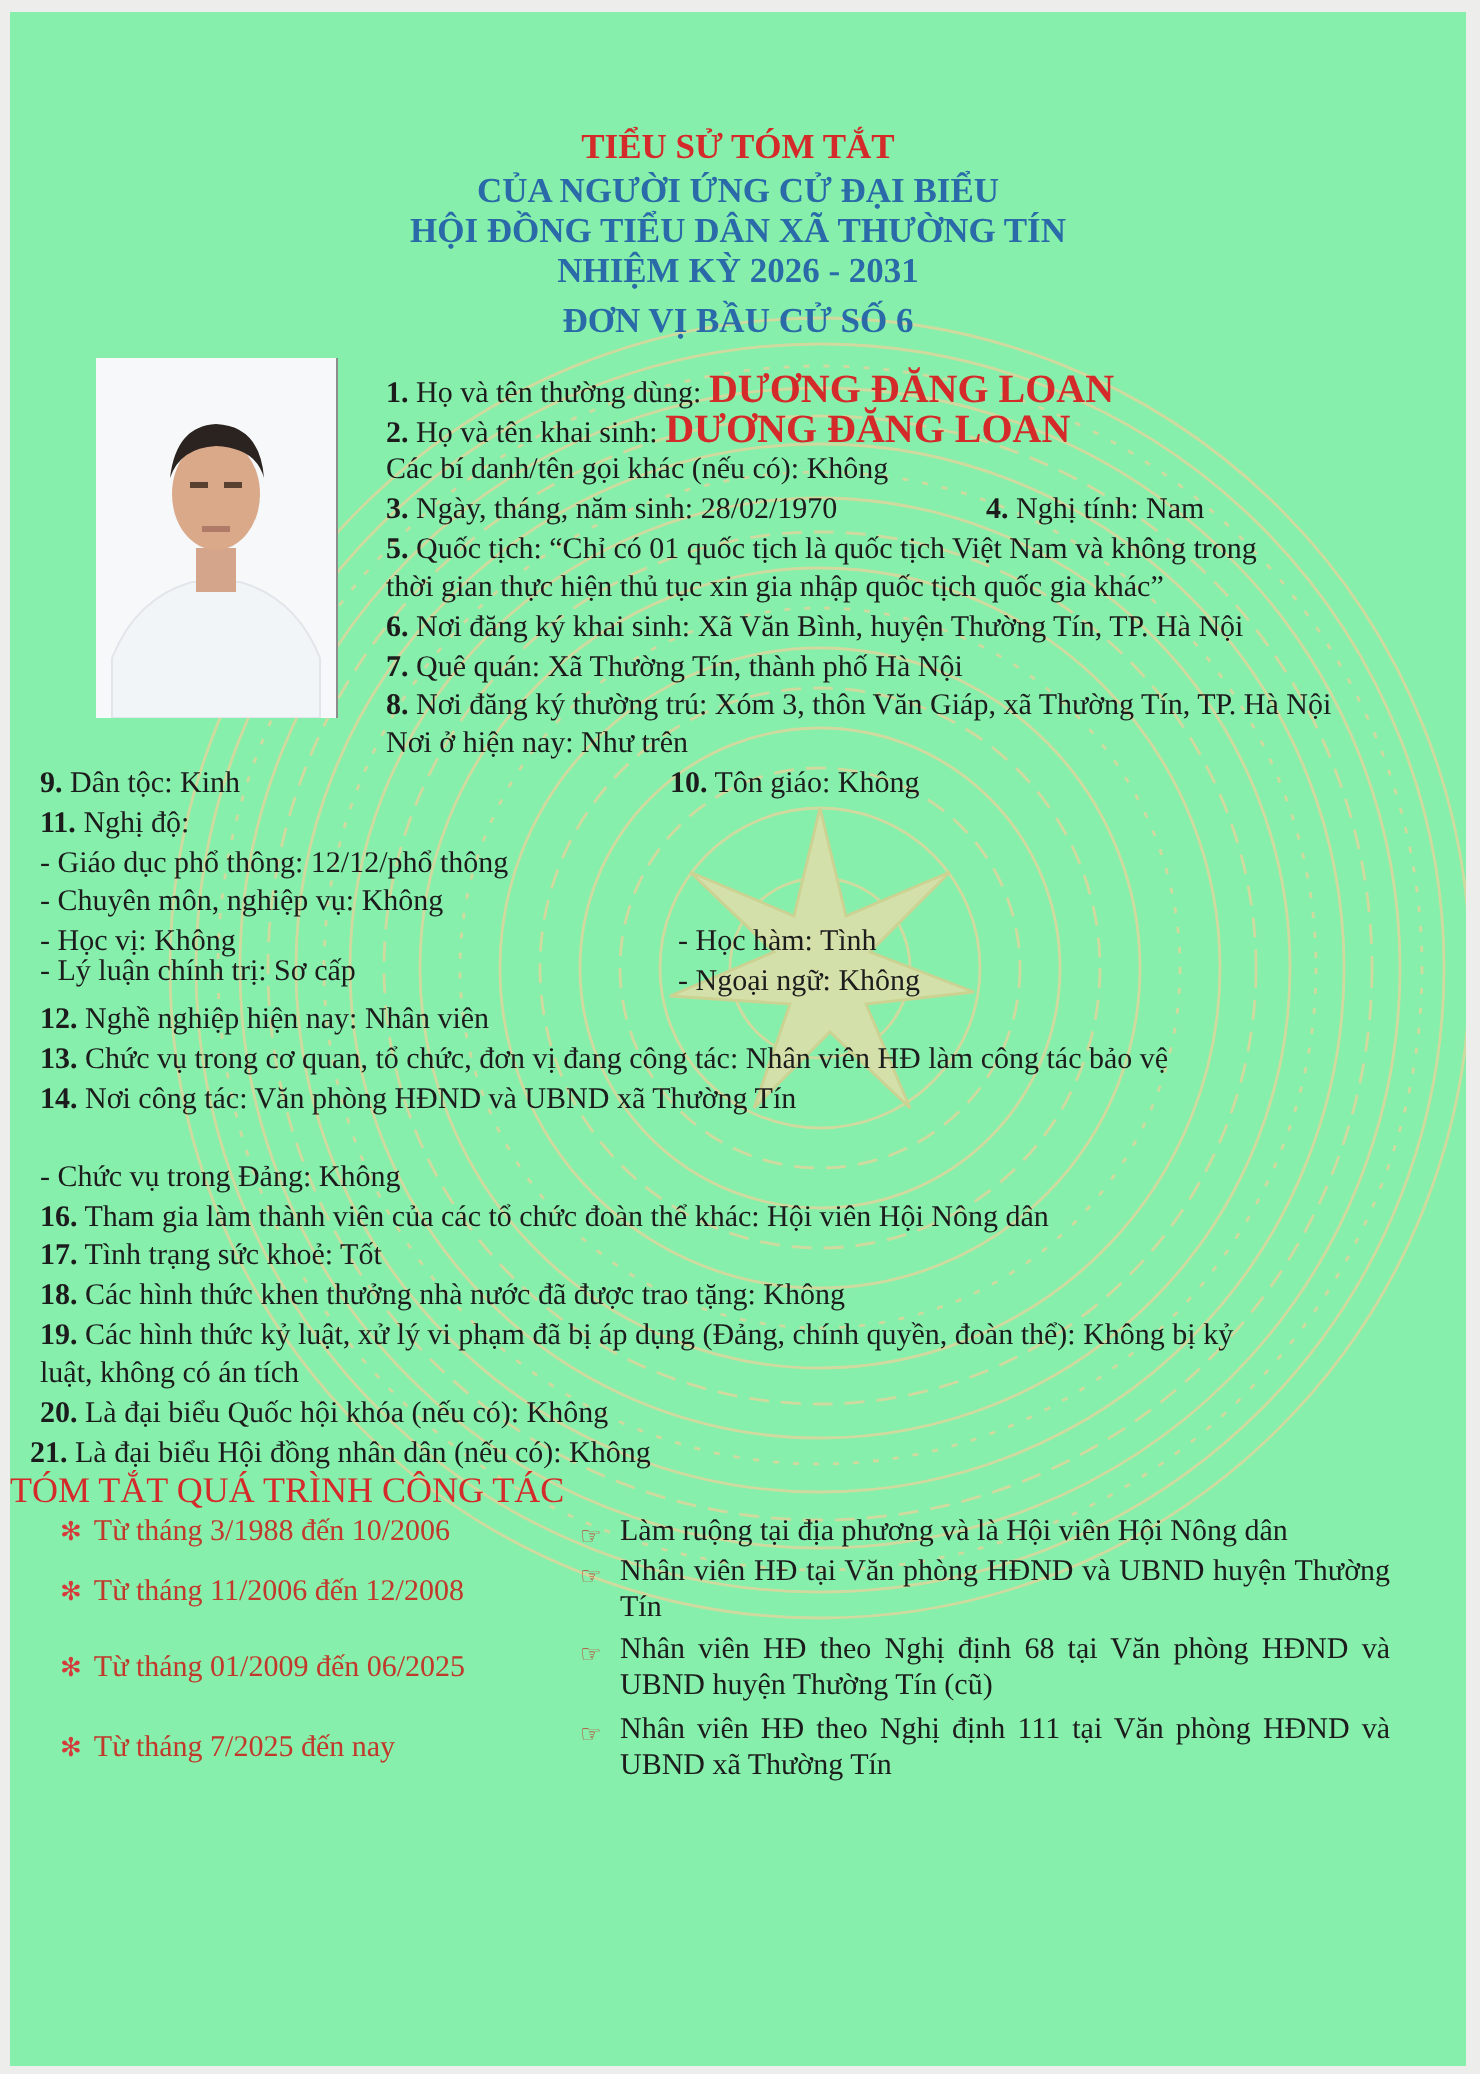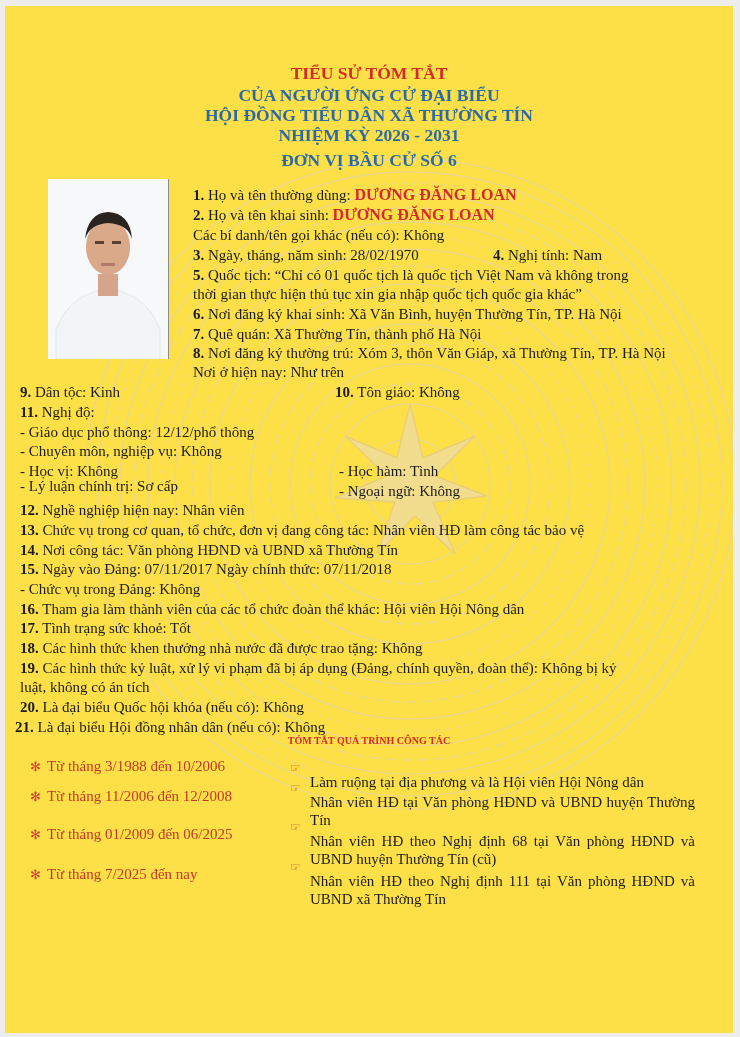--- a/index.html
+++ b/index.html
@@ -4,42 +4,42 @@
 <style>
   html, body { margin: 0; padding: 0; }
   body {
     width: 740px; height: 1037px; overflow: hidden;
     background: #ededeb;
     font-family: "Liberation Serif", "DejaVu Serif", serif;
     color: #1c1c1c;
   }
   .page {
     position: absolute; left: 5px; top: 6px; width: 728px; height: 1027px;
-    background: #fde047; overflow: hidden;
+    background: #86efac; overflow: hidden;
   }
   .watermark { position: absolute; left: 0; top: 0; width: 728px; height: 1027px; pointer-events: none; }
   .content { position: absolute; left: 0; top: 0; width: 728px; height: 1027px; }
   .hd { position: absolute; left: 0; width: 100%; text-align: center; font-weight: bold; font-size: 17.5px; line-height: 20px; }
   .hd.red { color: #d42a2a; }
   .hd.blue { color: #2a6aa8; }
   .photo {
     position: absolute; left: 43px; top: 173px; width: 120px; height: 180px;
     background: #f7f9fb; border-right: 1px solid #8c8c8c;
   }
   .line {
     position: absolute; font-size: 15px; line-height: 18px; white-space: nowrap;
   }
   .line b { font-weight: bold; }
-  .name { color: #d42a2a; font-weight: bold; font-size: 16px; text-align: right; }
-  .sec-title { position: absolute; left: 0; width: 100%; text-align: center; color: #d42a2a; font-weight: bold; font-size: 10px; top: 729px; }
+  .name { color: #d42a2a; font-weight: bold; font-size: 20px; text-align: right; }
+  .sec-title { position: absolute; left: 0; width: 100%; color: #d42a2a; font-weight: normal; font-size: 18px; top: 729px; }
   .period { position: absolute; left: 25px; color: #c0392b; font-size: 15px; white-space: nowrap; }
   .period .star { color: #d63a3a; font-size: 13px; margin-right: 6px; }
   .desc { position: absolute; left: 285px; width: 405px; font-size: 15px; line-height: 18px; text-align: justify; }
   .desc .hand { color: #c0392b; font-size: 12px; position: absolute; left: 0; top: 2px; }
-  .desc .txt { display: block; padding-left: 20px; margin-top: 16px; }
+  .desc .txt { display: block; padding-left: 20px; }
 </style>
 </head>
 <body>
 
 <div class="page">
 
   <svg class="watermark" viewBox="0 0 728 1027">
     <g fill="none" stroke="#e9d49a" stroke-width="1.4" opacity="0.75">
       <circle cx="405" cy="478" r="325"></circle>
       <circle cx="405" cy="478" r="312"></circle>
@@ -103,21 +103,20 @@
     <div class="line" style="left:15px; top:397px"><b>11.</b><span> Nghị độ:</span></div>
     <div class="line" style="left:15px; top:417px">- Giáo dục phổ thông: 12/12/phổ thông</div>
     <div class="line" style="left:15px; top:436px">- Chuyên môn, nghiệp vụ: Không</div>
     <div class="line" style="left:15px; top:456px">- Học vị: Không</div>
     <div class="line" style="left:334px; top:456px">- Học hàm: Tình</div>
     <div class="line" style="left:15px; top:471px">- Lý luận chính trị: Sơ cấp</div>
     <div class="line" style="left:334px; top:476px">- Ngoại ngữ: Không</div>
     <div class="line" style="left:15px; top:495px"><b>12.</b><span> Nghề nghiệp hiện nay: Nhân viên</span></div>
     <div class="line" style="left:15px; top:515px"><b>13.</b><span> Chức vụ trong cơ quan, tổ chức, đơn vị đang công tác: Nhân viên HĐ làm công tác bảo vệ</span></div>
     <div class="line" style="left:15px; top:535px"><b>14.</b><span> Nơi công tác: Văn phòng HĐND và UBND xã Thường Tín</span></div>
-    <div class="line" style="left:15px; top:554px"><b>15.</b><span>  Ngày vào Đảng: 07/11/2017 Ngày chính thức: 07/11/2018</span></div>
     <div class="line" style="left:15px; top:574px">- Chức vụ trong Đảng: Không</div>
     <div class="line" style="left:15px; top:594px"><b>16.</b><span> Tham gia làm thành viên của các tổ chức đoàn thể khác: Hội viên Hội Nông dân</span></div>
     <div class="line" style="left:15px; top:613px"><b>17.</b><span> Tình trạng sức khoẻ: Tốt</span></div>
     <div class="line" style="left:15px; top:633px"><b>18.</b><span> Các hình thức khen thưởng nhà nước đã được trao tặng: Không</span></div>
     <div class="line" style="left:15px; top:653px"><b>19.</b><span> Các hình thức kỷ luật, xử lý vi phạm đã bị áp dụng (Đảng, chính quyền, đoàn thể): Không bị kỷ</span></div>
     <div class="line" style="left:15px; top:672px">luật, không có án tích</div>
     <div class="line" style="left:15px; top:692px"><b>20.</b><span> Là đại biểu Quốc hội khóa (nếu có): Không</span></div>
     <div class="line" style="left:10px; top:712px"><b>21.</b><span> Là đại biểu Hội đồng nhân dân (nếu có): Không</span></div>
 
     <div class="sec-title">TÓM TẮT QUÁ TRÌNH CÔNG TÁC</div>

